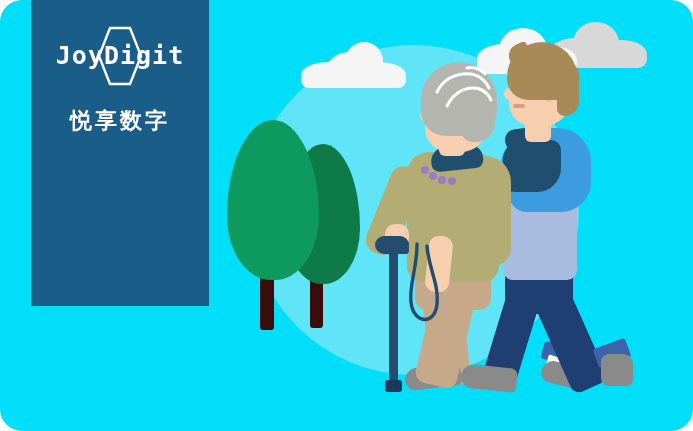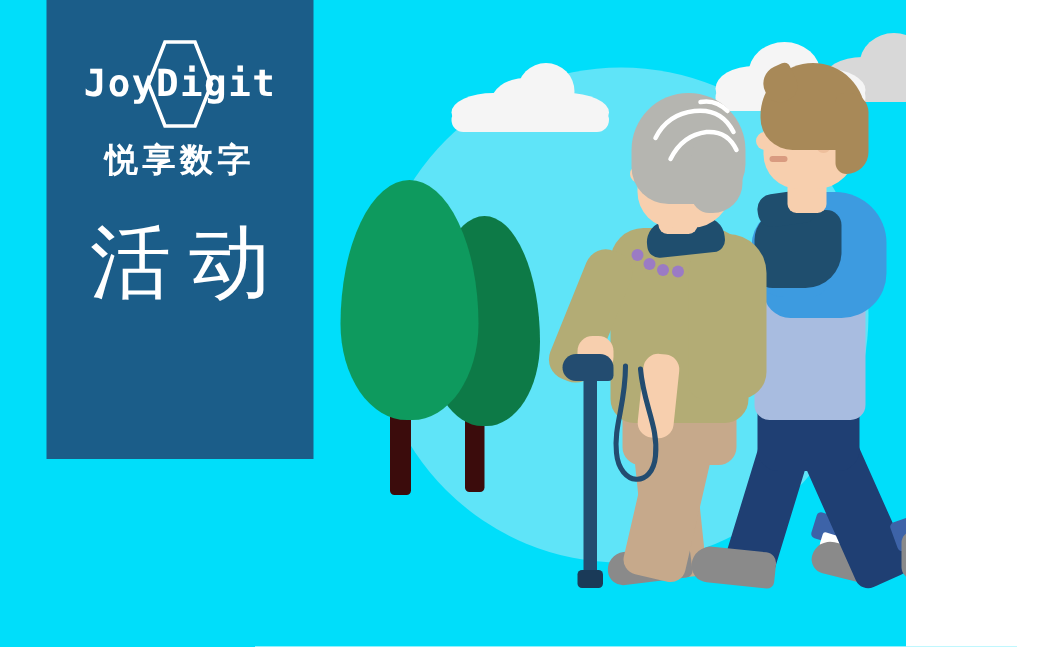--- a/index.html
+++ b/index.html
@@ -1,42 +1,43 @@
 <!DOCTYPE html>
 <html><head>
 <meta charset="utf-8">
 <style>
   html,body{margin:0;padding:0;background:#fff;}
   #canvas{
     position:relative;
-    width:604px;height:431px;
+    width:693px;height:431px;
     overflow:hidden;
     background:#00DEFA;
     font-family:"Liberation Sans","DejaVu Sans",sans-serif;
+    border-radius:22px;
   }
   
   #panel{
     position:absolute;left:31px;top:0;width:178px;height:306px;
     background:#1B5D89;
     display:flex;flex-direction:column;align-items:center;
     box-sizing:border-box;padding-top:26px;
   }
   
   #logo-block{position:relative;width:150px;height:62px;}
   #logo-hex{position:absolute;left:52px;top:0;width:46px;height:60px;}
   #logo-word{
     position:absolute;left:0;top:10px;width:150px;
     text-align:center;
     color:#ffffff;
     font-family:"DejaVu Sans Mono","Liberation Mono",monospace;
     font-weight:bold;font-size:25px;letter-spacing:1px;
     line-height:40px;
   }
   #logo-cn{
-    margin-top:4px;
+    margin-top:18px;
     color:#ffffff;font-weight:bold;font-size:22px;letter-spacing:3px;
   }
   
   #title-wrap{margin-top:22px;width:100%;text-align:center;}
   .title-line{color:#ffffff;line-height:1.18;}
   #title-line1{font-size:54px;font-weight:300;letter-spacing:12px;text-indent:12px;}
   #title-line2{font-size:56px;font-weight:bold;letter-spacing:10px;text-indent:10px;}
 
   
   #scene{position:absolute;left:209px;top:0;width:484px;height:431px;}
@@ -64,21 +65,20 @@
     <div id="logo-block">
       <svg id="logo-hex" viewBox="0 0 46 60">
         <polygon points="13,2 33,2 44,30 33,58 13,58 2,30" fill="none" stroke="#ffffff" stroke-width="2.4"></polygon>
       </svg>
       <div id="logo-word">JoyDigit</div>
     </div>
 
     <div id="logo-cn">悦享数字</div>
 
     <div id="title-wrap">
-      <div class="title-line" id="title-line1">活动</div>
     </div>
   </div>
 
   <div id="scene">
 
     <div class="abs" id="halo"></div>
 
     <div class="abs cloud" style="left:92px;top:42px;width:105px;height:46px;">
       <div class="cb" style="left:0;top:20px;width:56px;height:26px;background:#F5F5F5;"></div>
       <div class="cb" style="left:48px;top:20px;width:57px;height:26px;background:#F5F5F5;"></div>

